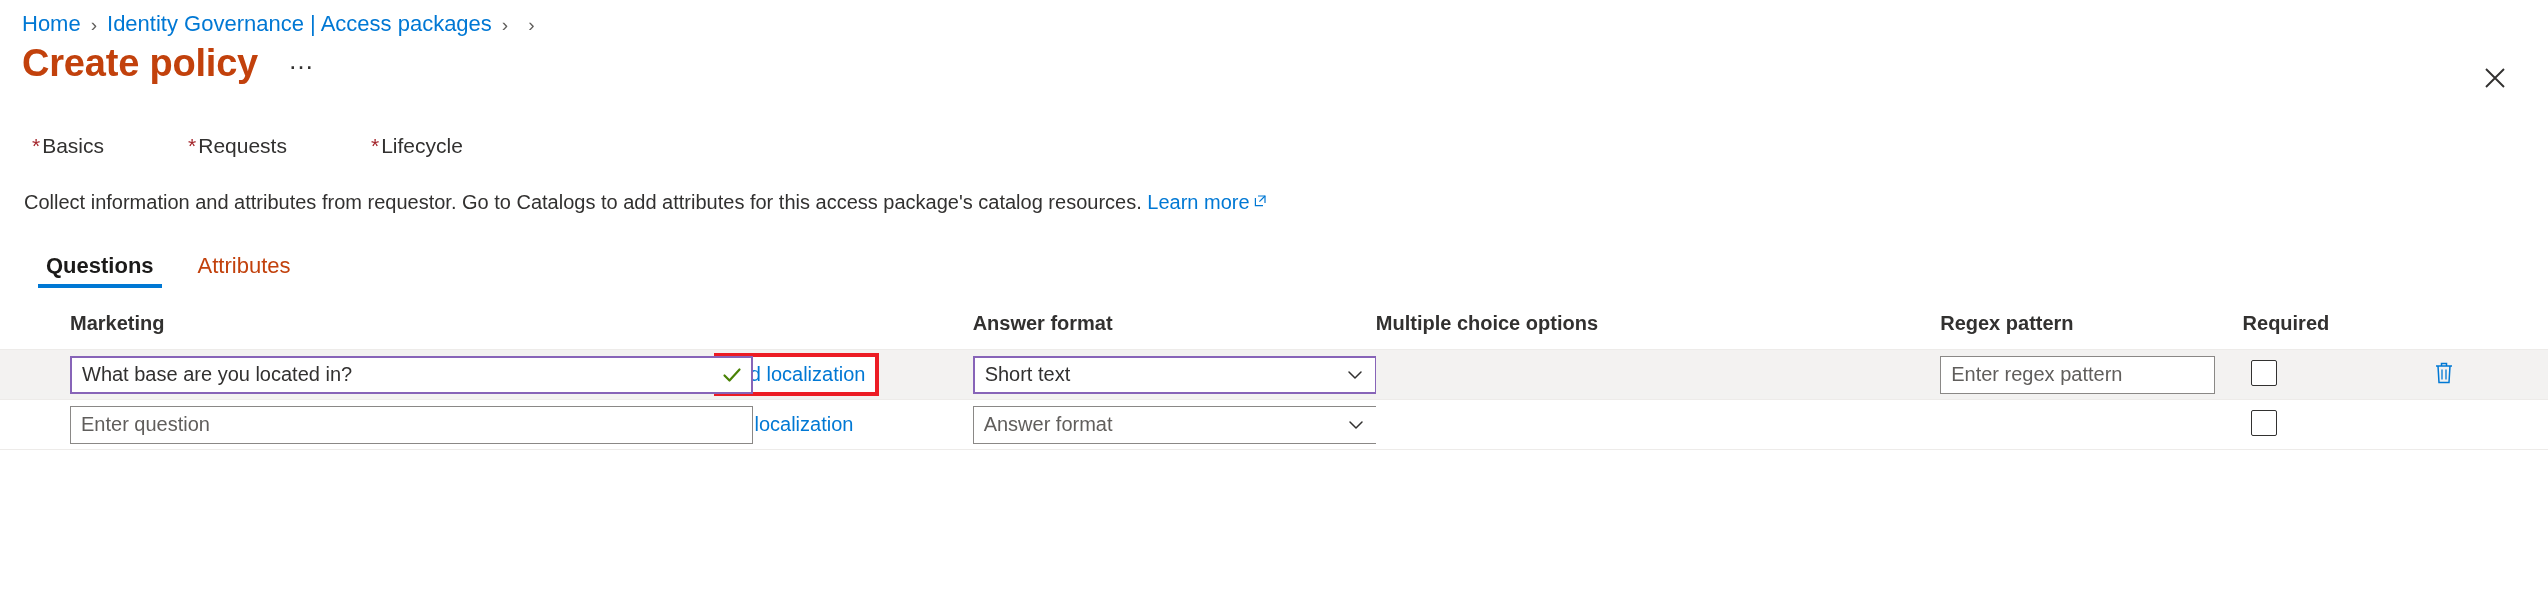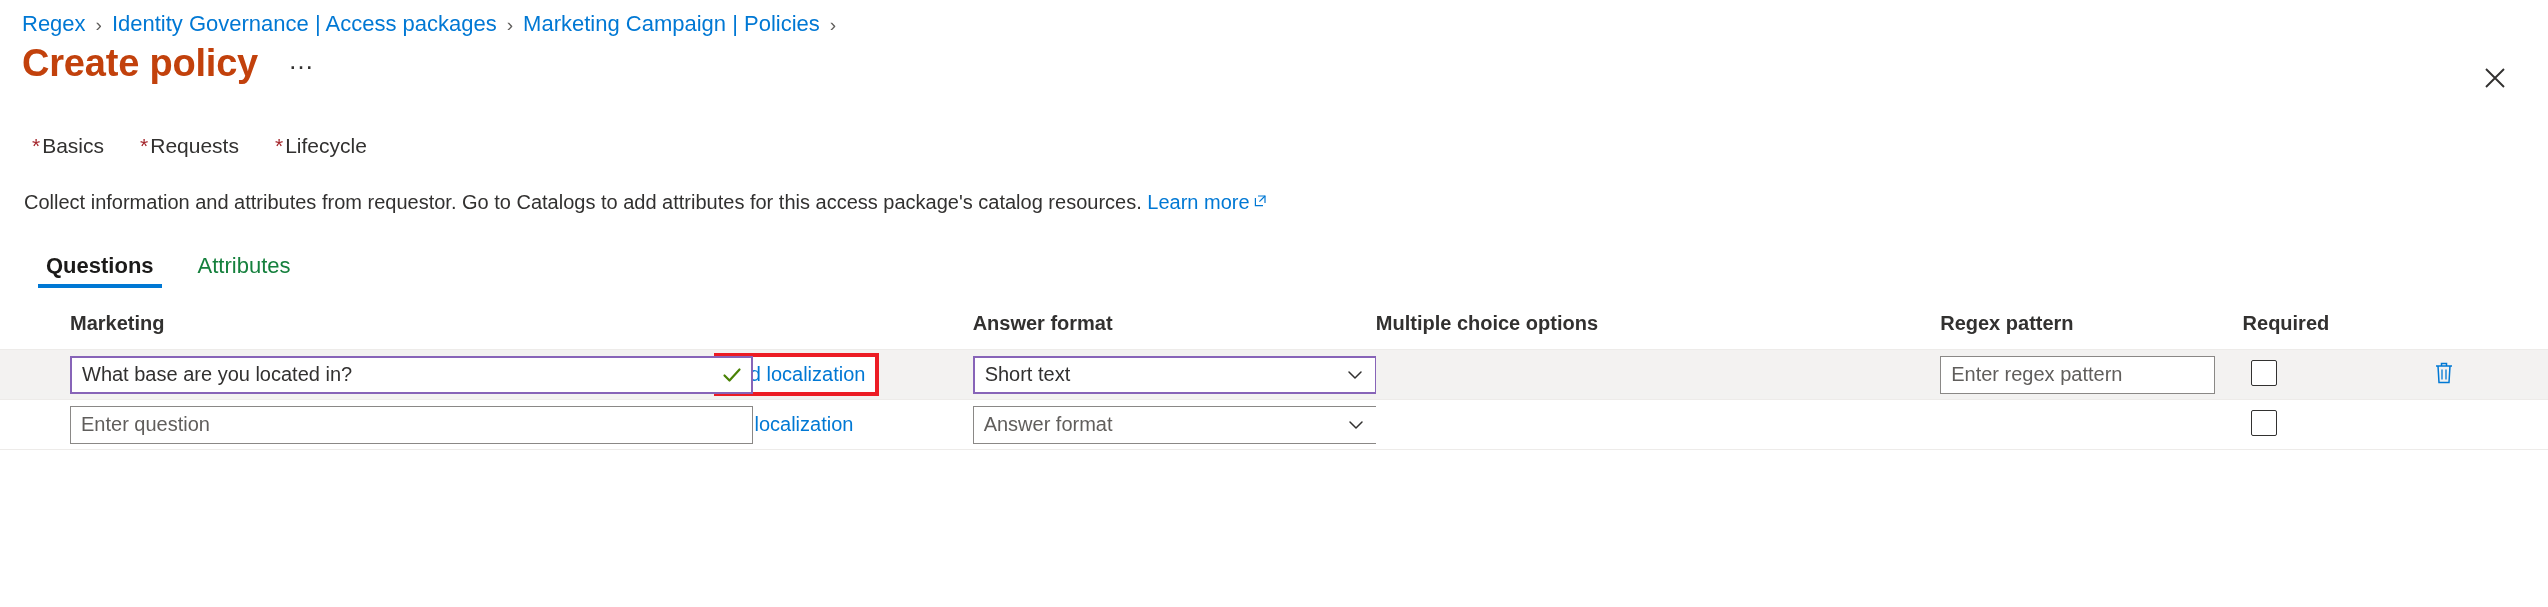--- a/index.html
+++ b/index.html
@@ -82,20 +82,21 @@
   }
   .close-btn svg { display: block; }
 
   
   .tabs {
     display: flex;
     align-items: flex-end;
     padding-left: 20px;
     margin-top: 36px;
     height: 46px;
+    gap: 48px;
   }
   .tab {
     position: relative;
     font-size: 21px;
     color: #323130;
     padding: 0 12px 12px 12px;
     margin-right: 12px;
     cursor: pointer;
     white-space: nowrap;
     line-height: 1;
@@ -140,21 +141,21 @@
   .subtabs {
     display: flex;
     align-items: flex-end;
     padding-left: 38px;
     margin-top: 30px;
     height: 42px;
   }
   .subtab {
     position: relative;
     font-size: 22px;
-    color: #15803d;
+    color: #c2410c;
     padding: 0 8px 11px 8px;
     margin-right: 28px;
     cursor: pointer;
     line-height: 1;
     white-space: nowrap;
   }
   .subtab.active {
     font-weight: 700;
     color: #1b1a19;
   }
@@ -298,25 +299,24 @@
     border: none;
     padding: 0;
   }
 
   .cell-pad-l { padding-left: 8px !important; }
 </style>
 </head>
 <body>
 
 <div class="breadcrumb">
-  <a class="crumb-link" href="#">Regex</a>
+  <a class="crumb-link" href="#">Home</a>
   <span class="crumb-sep">›</span>
   <a class="crumb-link" href="#">Identity Governance | Access packages</a>
   <span class="crumb-sep">›</span>
-  <a class="crumb-link" href="#">Marketing Campaign | Policies</a>
   <span class="crumb-sep">›</span>
 </div>
 
 <div class="title-row">
   <h1 class="page-title">Create policy</h1>
   <span class="title-ellipsis">…</span>
 </div>
 
 <button class="close-btn">
   <span>

